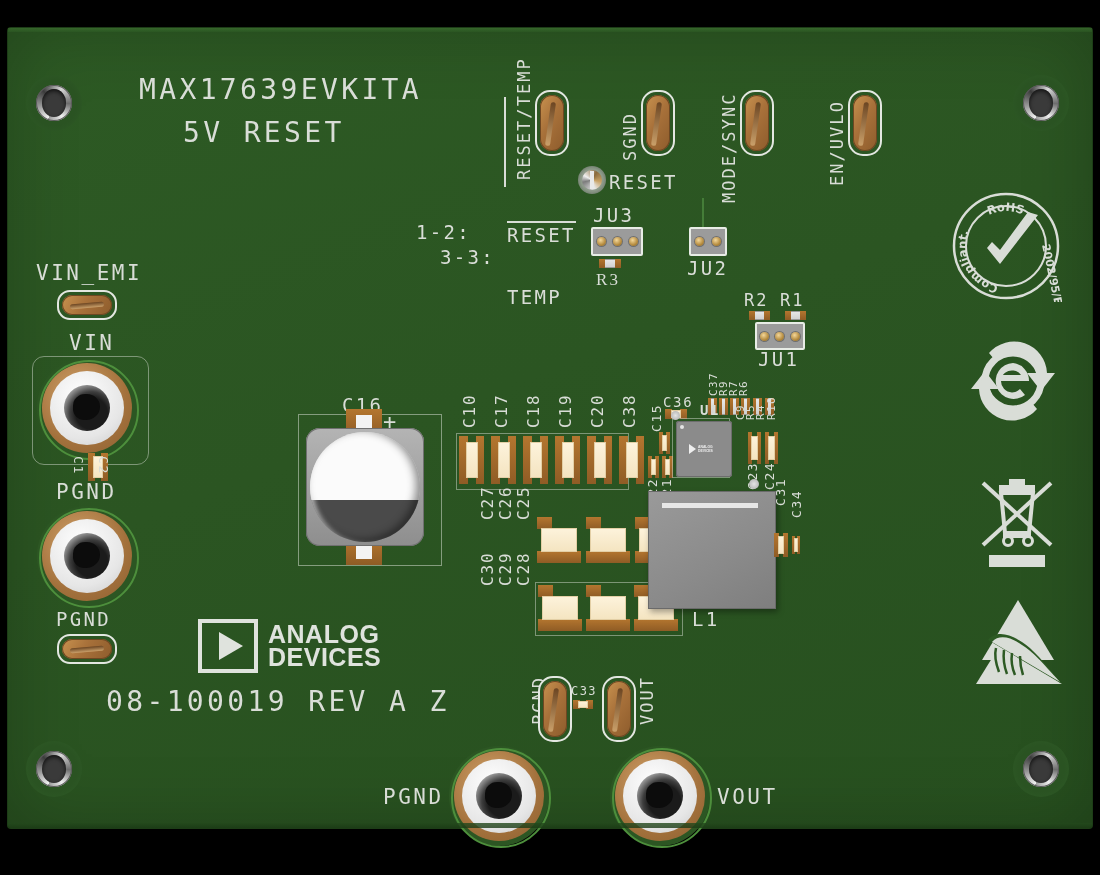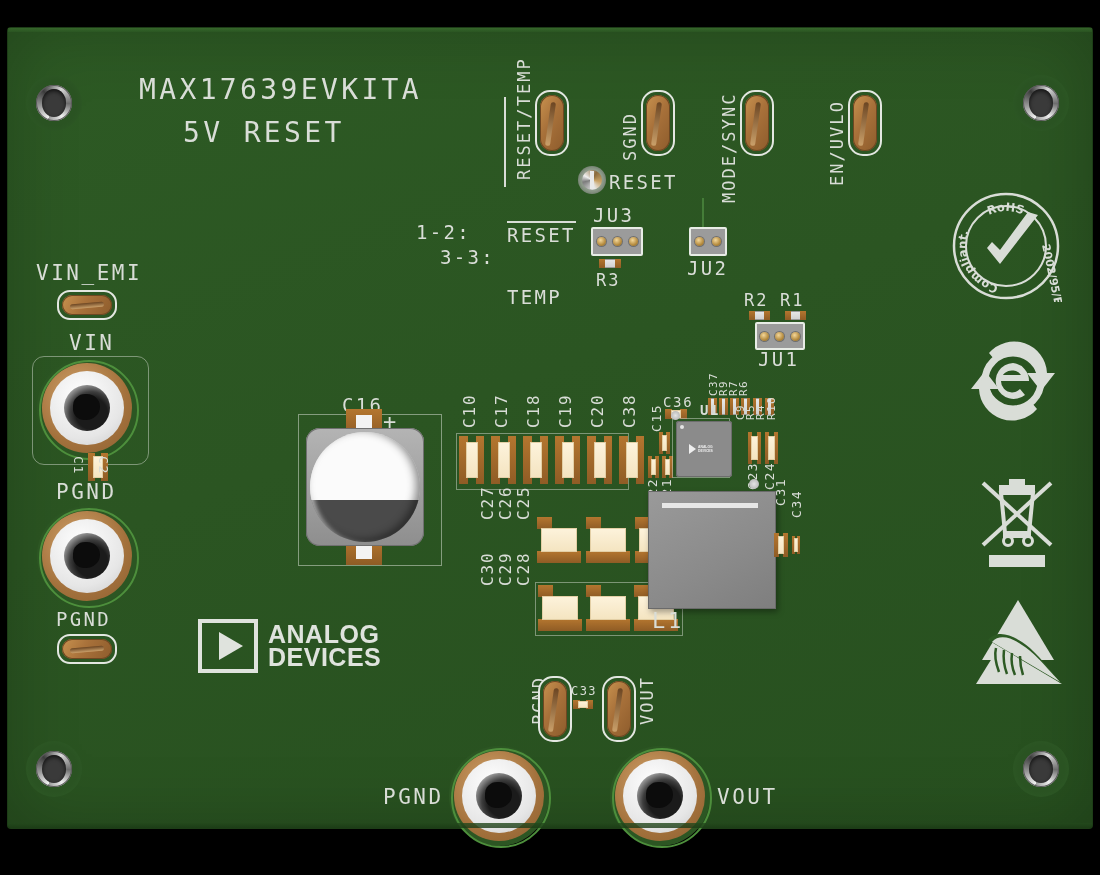--- a/index.html
+++ b/index.html
@@ -181,21 +181,21 @@
     <div class="silk" style="left:432px;top:218px;font-size:19px;">3-3:</div>
     <div class="silk" style="left:499px;top:218px;font-size:19px;margin-top:40px;">TEMP</div>
 
     <div class="silk" style="left:585px;top:176px;font-size:19px;">JU3</div>
     <div class="hdr" style="left:583px;top:199px;width:48px;height:25px;">
       <span></span>
       <span></span>
       <span></span>
     </div>
     <div class="res" style="left:591px;top:231px;width:22px;height:9px;"></div>
-    <div class="silk" style="left:588px;top:242px;font-size:17px;">R3</div>
+    <div class="silk" style="left:588px;top:242px;font-size:17px;font-family:Liberation Serif, serif;">R3</div>
 
     <div class="trace" style="left:694px;top:170px;width:2px;height:34px;background:#4e8b40;"></div>
     <div class="hdr" style="left:681px;top:199px;width:34px;height:25px;">
       <span></span>
       <span></span>
     </div>
     <div class="silk" style="left:679px;top:229px;font-size:19px;">JU2</div>
 
     <div class="silk" style="left:736px;top:262px;font-size:17px;">R2</div>
     <div class="silk" style="left:772px;top:262px;font-size:17px;">R1</div>
@@ -245,20 +245,21 @@
     <div id="adi" style="left:190px;top:591px;">
       <div class="mark">
           <i></i>
         </div>
       <div class="wm">
         <div>ANALOG</div>
         <div>DEVICES</div>
       </div>
     </div>
 
+    <div class="silk" style="left:98px;top:657px;font-size:28px;">08-100019 REV A Z</div>
 
     <div class="silk" style="left:334px;top:366px;font-size:19px;">C16</div>
     <div id="c16" style="left:298px;top:400px;">
       <div class="frame"></div>
       <div class="tab" style="top:-19px;">
           <i></i>
         </div>
       <div class="tab" style="top:111px;">
           <i></i>
         </div>
@@ -410,21 +411,21 @@
       </div>
     <div class="cap" style="left:626px;top:557px;width:44px;height:46px;">
         <div class="p" style="left:0;top:0;right:0;height:26%;background:linear-gradient(#b4762f,#8f5c25);"></div>
         <div class="p" style="left:0;bottom:0;right:0;top:auto;height:26%;width:auto;background:linear-gradient(#b4762f,#8f5c25);"></div>
         <div class="body" style="left:10%;right:10%;top:24%;bottom:24%;"></div>
       </div>
 
     <div id="l1" style="left:640px;top:463px;">
       <div class="stripe"></div>
     </div>
-    <div class="silk" style="left:644px;top:580px;font-size:22px;">L1</div>
+    <div class="silk" style="left:684px;top:580px;font-size:19px;">L1</div>
 
     <div class="silk rot90" style="left:765px;top:478px;font-size:13px;">C31</div>
     <div class="silk rot90" style="left:781px;top:490px;font-size:13px;">C34</div>
     <div class="cap" style="left:766px;top:505px;width:14px;height:24px;">
         <div class="p pl"></div>
         <div class="p pr"></div>
         <div class="body"></div>
       </div>
     <div class="cap" style="left:784px;top:508px;width:8px;height:18px;">
         <div class="p pl"></div>

